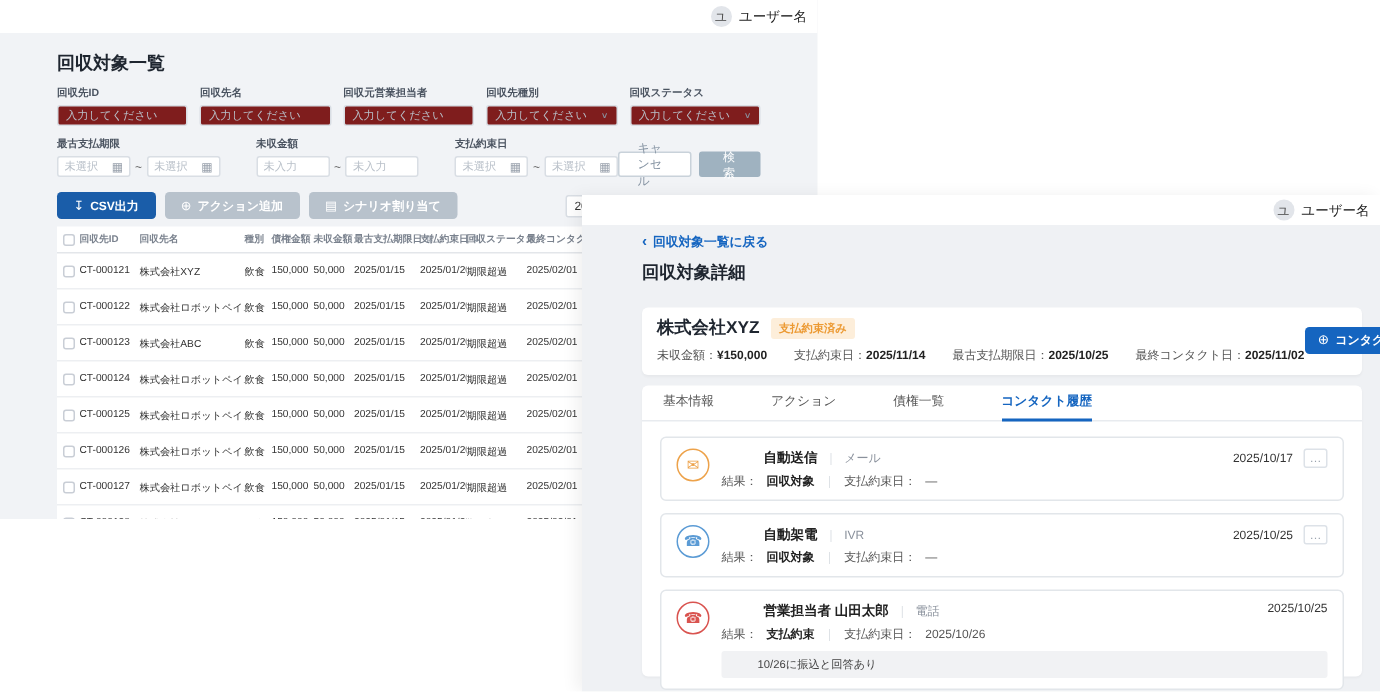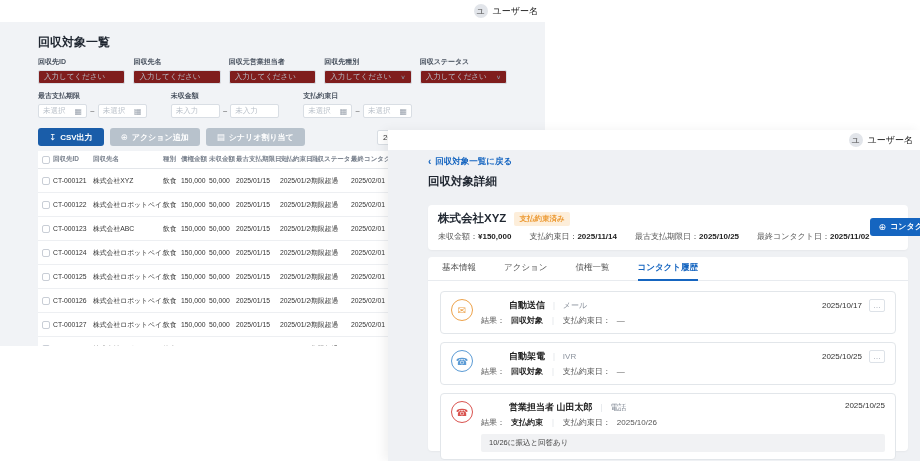--- a/index.html
+++ b/index.html
@@ -83,21 +83,21 @@
   .badge { background:#fdeeda; color:#ec9a33; font-size:7.5px; font-weight:bold; padding:2px 5px; border-radius:2px; }
   .fields { display:flex; gap:18px; margin-top:5px; }
   .fielditem { font-size:8px; white-space:nowrap; }
   .fieldlabel { color:#555; }
   .fieldvalue { color:#222; font-weight:bold; }
   .btn-add { background:#1565c0; color:#fff; border:none; border-radius:3px; height:18px; display:flex;
     align-items:center; gap:4px; font-size:8px; font-weight:bold; padding:0 9px; cursor:pointer; white-space:nowrap; }
   .btn-add .bicon { font-size:9px; font-weight:normal; }
 
   .tabcard { background:#fff; border-radius:4px; margin-top:7px; height:194px; box-shadow:0 1px 2px rgba(0,0,0,.04); }
-  .tabbar { display:flex; gap:28px; padding:0 14px; border-bottom:1px solid #e8ebef; height:24px; }
+  .tabbar { display:flex; gap:38px; padding:0 14px; border-bottom:1px solid #e8ebef; height:24px; }
   .tab { font-size:8.5px; color:#555; display:flex; align-items:center; border-bottom:2px solid transparent;
     cursor:pointer; margin-bottom:-1px; }
   .tab.active { color:#1565c0; font-weight:bold; border-bottom-color:#1565c0; }
 
   .clist { padding:10px 12px 0; }
   .citem { border:1px solid #e2e6ea; border-radius:4px; padding:7px 10px; margin-bottom:8px; background:#fff; }
   .citem-top { display:flex; align-items:flex-start; gap:8px; }
   .cicon { width:22px; height:22px; border-radius:50%; border:1.5px solid; display:flex; align-items:center;
     justify-content:center; font-size:10px; flex-shrink:0; background:#fff; }
   .cicon.orange { border-color:#eda24a; color:#eda24a; }
@@ -107,21 +107,21 @@
   .ctitle-row { display:flex; align-items:center; gap:5px;margin-left:28px; }
   .cname { font-size:9px; font-weight:bold; color:#222; }
   .cdivider { color:#d4d9df; font-size:8px; }
   .cchannel { font-size:8px; color:#8a919c; }
   .csub { display:flex; align-items:center; gap:6px; margin-top:3px; font-size:8px; color:#555; }
   .cval { font-weight:bold; color:#222; }
   .cright { display:flex; align-items:center; gap:7px; }
   .cdate { font-size:8px; color:#333; white-space:nowrap; }
   .cmenu { width:16px; height:13px; border:1px solid #dde2e8; border-radius:2px; background:#fff; color:#9aa2ad;
     font-size:8px; line-height:1; display:flex; align-items:center; justify-content:center; cursor:pointer; }
-  .cnote { background:#f1f2f4; border-radius:2px; font-size:7.5px; color:#444; padding:4px 8px; margin:6px 0 0 30px; }
+  .cnote { background:#f1f2f4; border-radius:2px; font-size:7.5px; color:#444; padding:4px 24px; margin:6px 0 0 30px; }
 </style>
 </head>
 <body>
 
 <div class="page" id="list-page">
   <div class="topbar">
     <div class="userchip">
       <span class="avatar">ユ</span>
       <span class="username">ユーザー名</span>
     </div>
@@ -214,20 +214,24 @@
               </div>
               <span class="tilde">~</span>
               <div class="rinput">
                 <span class="ph">未選択</span>
                 <span class="cal">▦</span>
               </div>
             </div>
           </div>
         </div>
       <div class="range-spacer"></div>
+      <div class="fbtns">
+        <div class="btn-cancel">キャンセル</div>
+        <div class="btn-search">検索</div>
+      </div>
     </div>
 
     <div class="actions-row">
       <div class="abtns">
         <div class="btn btn-csv">
           <span class="bicon">↧</span>
           <span>CSV出力</span>
         </div>
         <div class="btn btn-gray">
           <span class="bicon">⊕</span>

